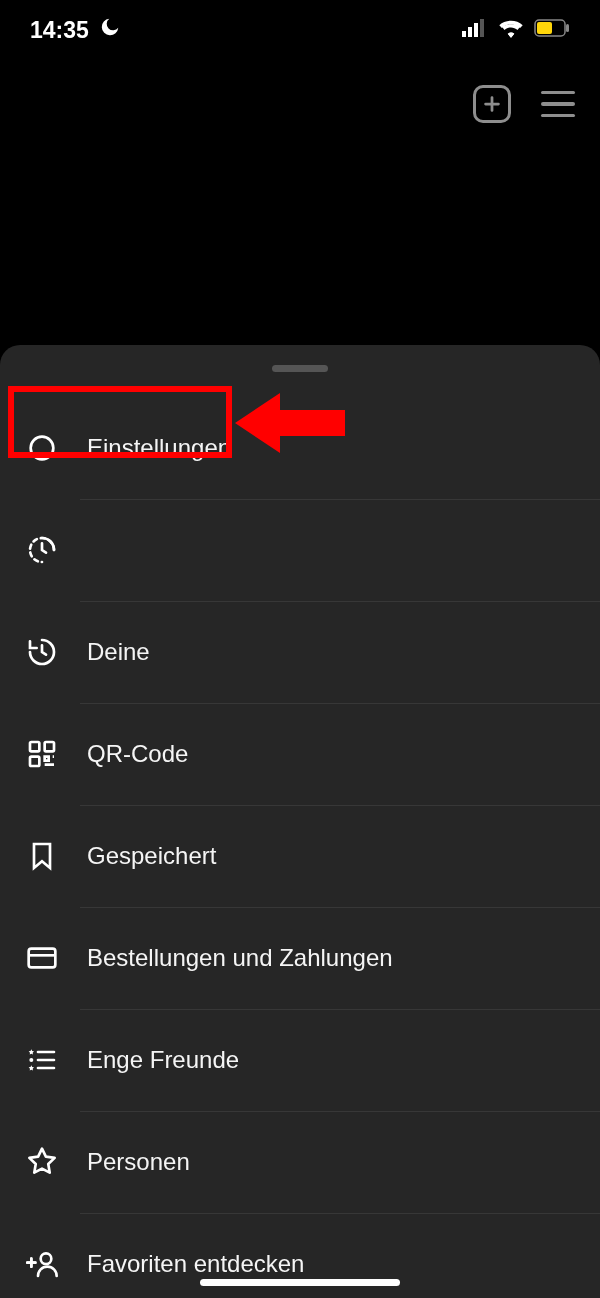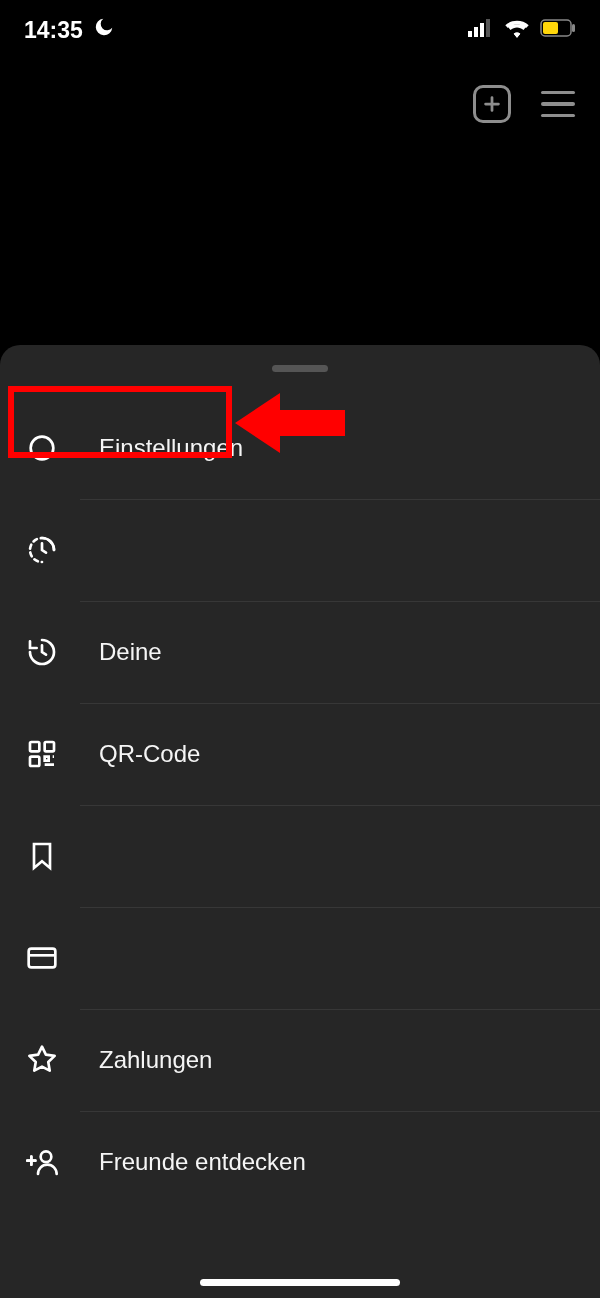--- a/index.html
+++ b/index.html
@@ -10,21 +10,21 @@
       font-family: -apple-system, BlinkMacSystemFont, "Segoe UI", Helvetica, Arial, sans-serif;
       color: #fff;
       overflow: hidden;
       position: relative;
     }
     .status-bar {
       height: 60px;
       display: flex;
       justify-content: space-between;
       align-items: center;
-      padding: 0 24px;
+      padding: 0 30px;
     }
     .status-left {
       display: flex;
       align-items: center;
       gap: 10px;
       font-size: 23px;
       font-weight: 600;
     }
     .status-right {
       display: flex;
@@ -98,21 +98,20 @@
       height: 34px;
       flex-shrink: 0;
       display: flex;
       align-items: center;
       justify-content: center;
     }
     .menu-label {
       font-size: 24px;
       font-weight: 400;
       color: #f5f5f5;
-      margin-left: 12px;
     }
     .highlight-box {
       position: absolute;
       border: 6px solid #ff0000;
       pointer-events: none;
       z-index: 10;
     }
     .arrow {
       position: absolute;
       z-index: 11;
@@ -224,50 +223,62 @@
     </span>
     <span class="menu-label">QR-Code</span>
   </div>
 
   <div class="menu-item">
     <span class="menu-icon">
       <svg width="32" height="32" viewBox="0 0 24 24" fill="none" stroke="#fff" stroke-width="2">
           <path d="M6 3h12v18l-6-5-6 5V3z"></path>
         </svg>
     </span>
+    <span class="menu-label">Gespeichert</span>
   </div>
 
   <div class="menu-item">
     <span class="menu-icon">
       <svg width="32" height="32" viewBox="0 0 24 24" fill="none" stroke="#fff" stroke-width="2">
           <rect x="2" y="5" width="20" height="14" rx="2"></rect>
           <path d="M2 10h20"></path>
         </svg>
     </span>
-  </div>
-
+    <span class="menu-label">Bestellungen und Zahlungen</span>
+  </div>
+
+  <div class="menu-item">
+    <span class="menu-icon">
+      <svg width="32" height="32" viewBox="0 0 24 24" fill="none" stroke="#fff" stroke-width="2" stroke-linecap="round">
+          <path d="M9 6h12M9 12h12M9 18h12"></path>
+          <path fill="#fff" stroke="none" d="M4 4l.6 1.3 1.4.2-1 1 .2 1.4L4 7.3 2.8 7.9 3 6.5 2 5.5l1.4-.2L4 4zM4 16l.6 1.3 1.4.2-1 1 .2 1.4L4 19.3l-1.2.6.2-1.4-1-1 1.4-.2L4 16z"></path>
+          <circle cx="4" cy="12" r="1.5" fill="#fff" stroke="none"></circle>
+        </svg>
+    </span>
+    <span class="menu-label">Enge Freunde</span>
+  </div>
 
   <div class="menu-item">
     <span class="menu-icon">
       <svg width="32" height="32" viewBox="0 0 24 24" fill="none" stroke="#fff" stroke-width="2" stroke-linejoin="round">
           <path d="M12 2l2.9 6 6.6.9-4.8 4.6 1.1 6.5L12 17l-5.8 3 1.1-6.5L2.5 8.9 9.1 8 12 2z"></path>
         </svg>
     </span>
-    <span class="menu-label">Zahlungen</span>
+    <span class="menu-label">Personen</span>
   </div>
 
   <div class="menu-item">
     <span class="menu-icon">
       <svg width="32" height="32" viewBox="0 0 24 24" fill="none" stroke="#fff" stroke-width="2" stroke-linecap="round">
           <circle cx="15" cy="8" r="4"></circle>
           <path d="M22 21c0-3.9-3.1-7-7-7s-7 3.1-7 7M3 8v6M6 11H0" transform="translate(1 0)"></path>
           <path d="M4 8v6M1 11h6"></path>
         </svg>
     </span>
-    <span class="menu-label">Freunde entdecken</span>
+    <span class="menu-label">Favoriten entdecken</span>
   </div>
 
 </div>
 
 <div class="highlight-box" style="left:8px; top:386px; width:224px; height:72px;"></div>
 <svg class="arrow" style="left:235px; top:388px;" width="110" height="70" viewBox="0 0 110 70">
   <polygon points="0,35 45,5 45,22 110,22 110,48 45,48 45,65" fill="#ff0000"></polygon>
 </svg>
 
 <div class="home-indicator"></div>

